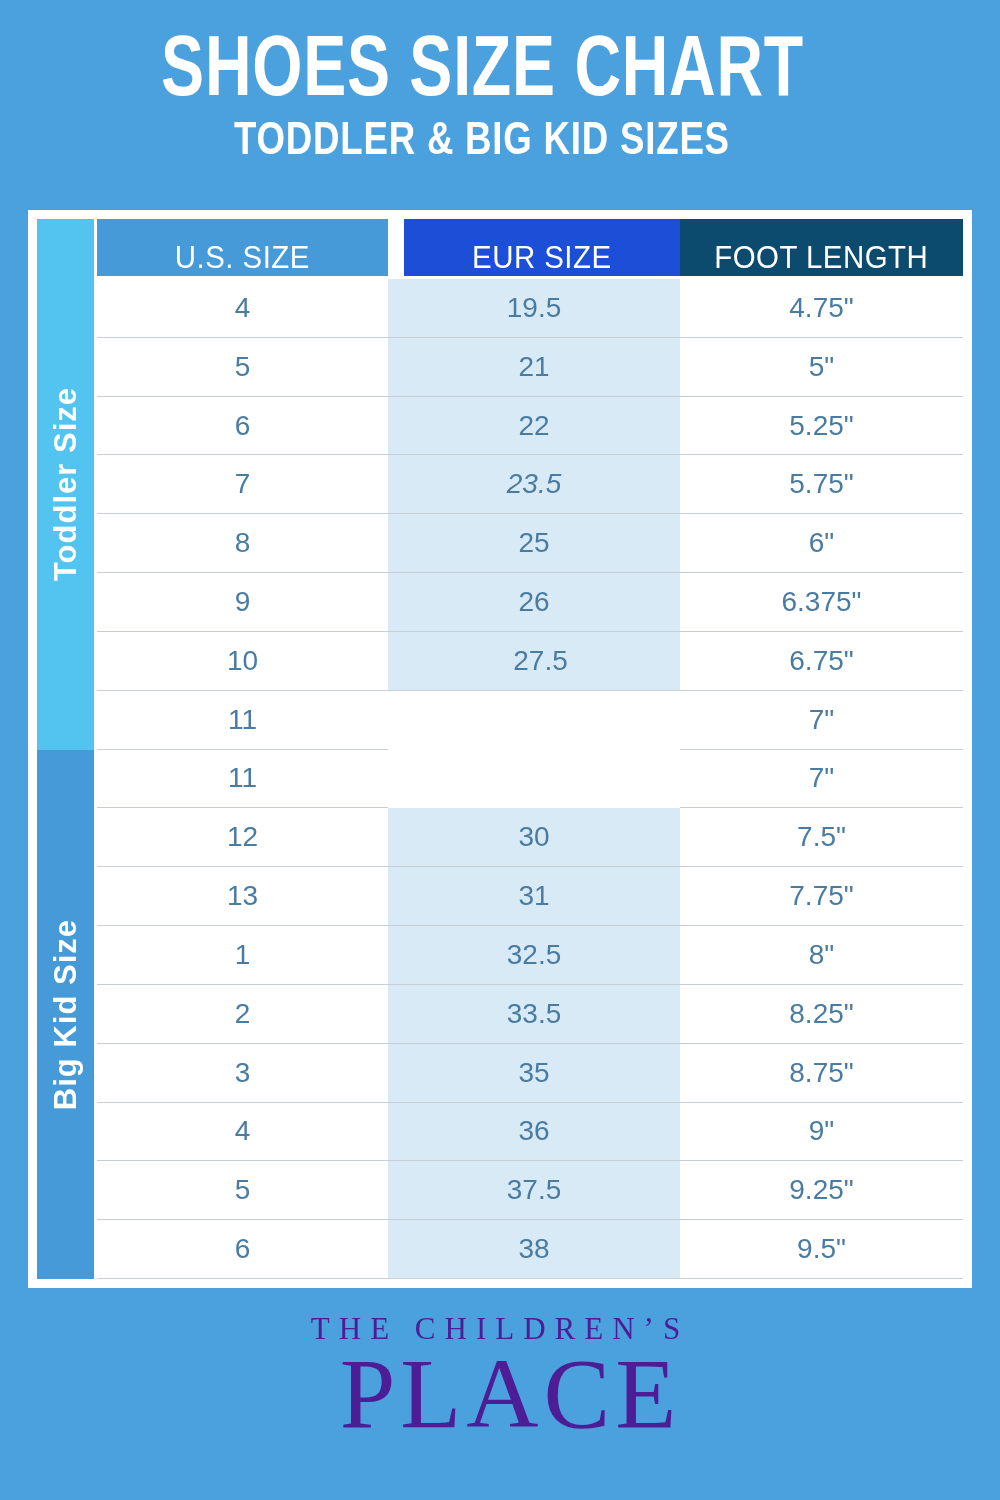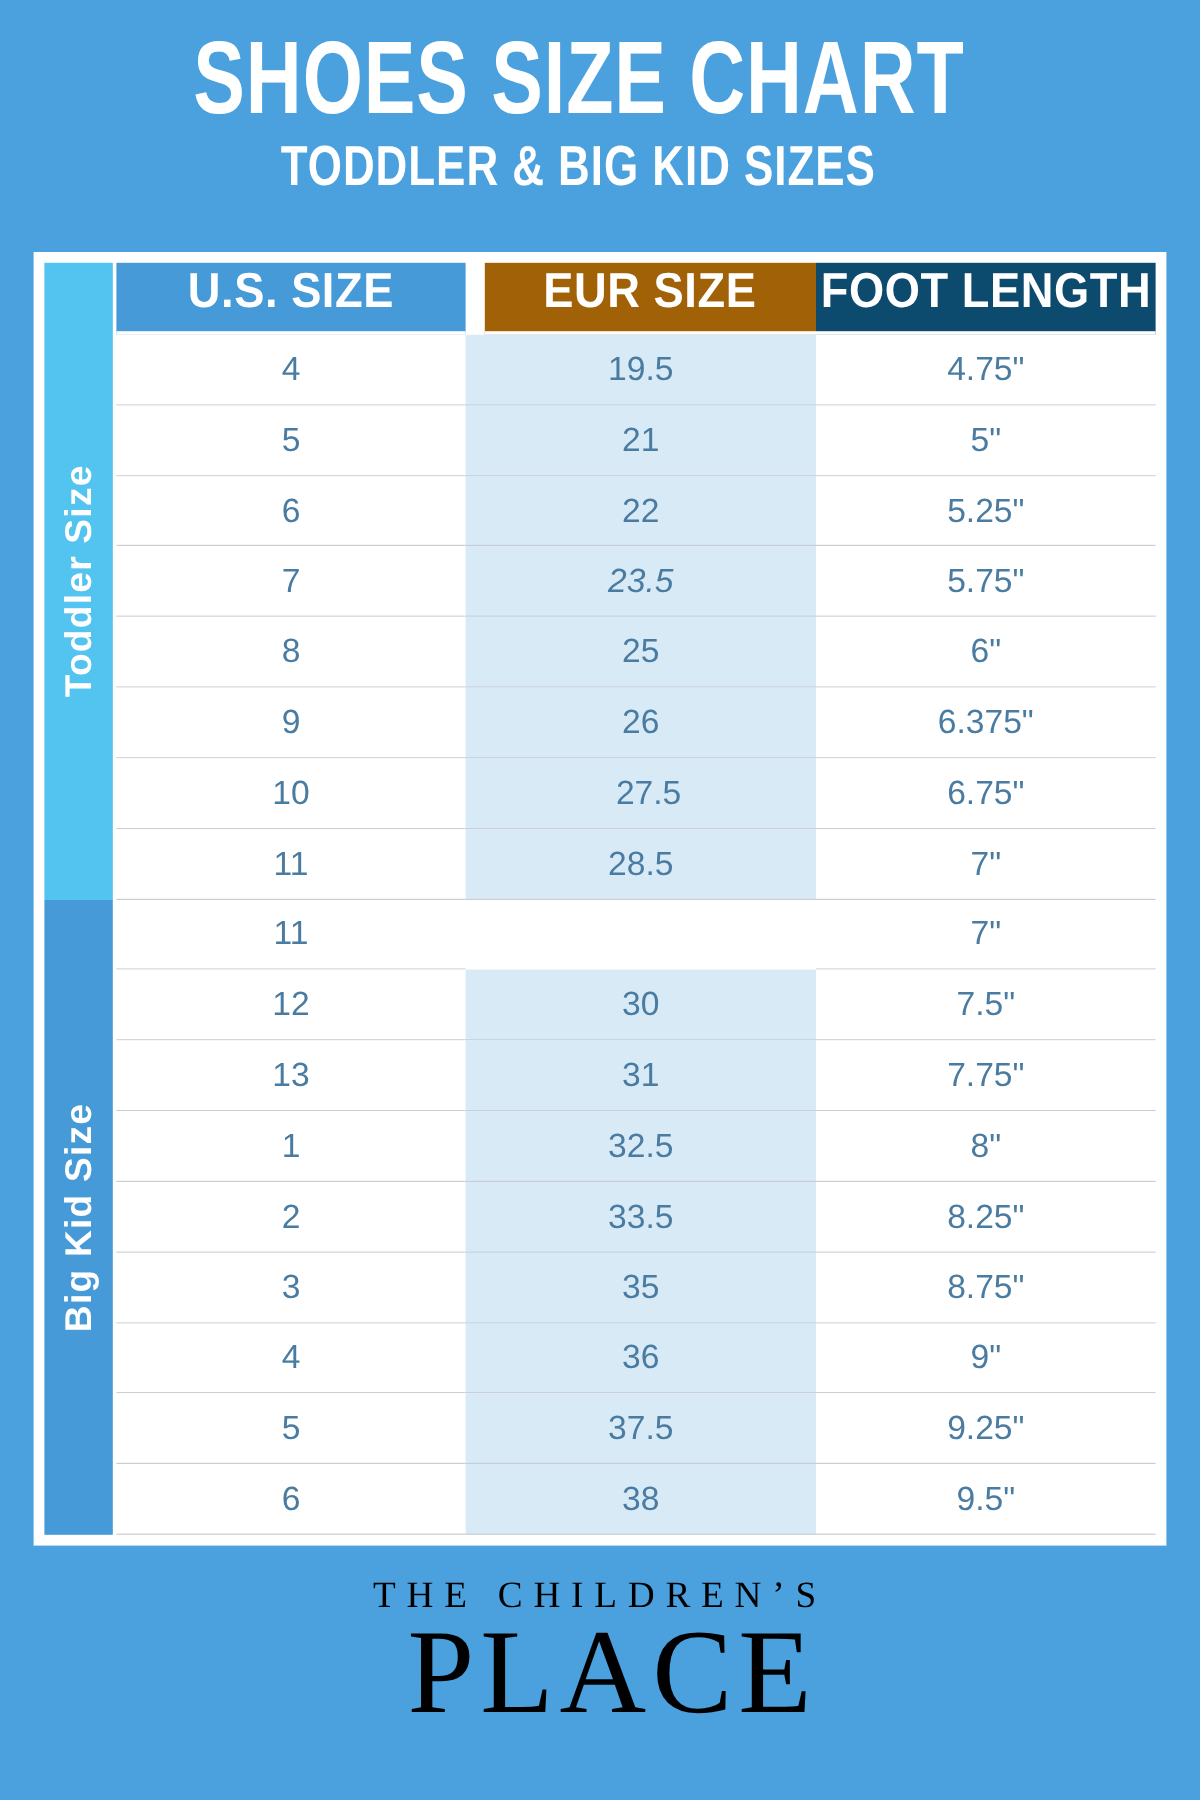--- a/index.html
+++ b/index.html
@@ -31,38 +31,38 @@
     background:#FFFFFF;
   }
   .side{grid-column:1;display:flex;align-items:center;justify-content:center;}
   .side.toddler{grid-row:1/10;background:#53C3EF;}
   .side.bigkid{grid-row:10/19;background:#459AD7;}
   .vtext{
     writing-mode:vertical-rl;transform:rotate(180deg);
     color:#FFFFFF;font-weight:bold;font-size:31px;letter-spacing:1px;white-space:nowrap;
   }
   .th{
-    grid-row:1;display:flex;align-items:flex-start;justify-content:center;
-    color:#FFFFFF;font-weight:bold;font-size:41px;
+    grid-row:1;display:flex;align-items:flex-end;justify-content:center;
+    color:#FFFFFF;font-weight:normal;font-size:32px;
     border-bottom:3px solid #FFFFFF;box-sizing:border-box;white-space:nowrap;
   }
   .th>span{display:inline-block;transform:scaleX(0.92);letter-spacing:0.5px;}
   .th-us{grid-column:3;background:#459AD7;}
-  .th-eur{grid-column:4;background:#a16207;margin-left:16px;}
+  .th-eur{grid-column:4;background:#1d4ed8;margin-left:16px;}
   .th-foot{grid-column:5;background:#0c4a6e;}
   .cell{
     display:flex;align-items:center;justify-content:center;
     font-size:28px;color:#4A7BA1;
     border-bottom:1px solid #C9CED4;box-sizing:border-box;
     background:#FFFFFF;
   }
   .cell.eur{background:#D9EAF7;}
 
   
-  .brand{position:absolute;top:1312px;left:0;width:1000px;text-align:center;color:#000000;
+  .brand{position:absolute;top:1312px;left:0;width:1000px;text-align:center;color:#4c1d95;
          font-family:"Liberation Serif",serif;}
   .brand-top{font-size:31px;letter-spacing:9px;line-height:1.1;}
   .brand-bottom{font-size:100px;letter-spacing:5px;line-height:0.92;margin-top:2px;padding-left:21px;}
 </style>
 </head>
 <body>
 
 <div class="poster">
 
   <div class="hdr">
@@ -103,21 +103,20 @@
         <div class="cell" style="grid-area: 6 / 3;">8</div>
         <div class="cell eur" style="grid-area: 6 / 4;">25</div>
         <div class="cell" style="grid-area: 6 / 5;">6"</div>
         <div class="cell" style="grid-area: 7 / 3;">9</div>
         <div class="cell eur" style="grid-area: 7 / 4;">26</div>
         <div class="cell" style="grid-area: 7 / 5;">6.375"</div>
         <div class="cell" style="grid-area: 8 / 3;">10</div>
         <div class="cell eur" style="grid-area: 8 / 4; padding-left: 13px;">27.5</div>
         <div class="cell" style="grid-area: 8 / 5;">6.75"</div>
         <div class="cell" style="grid-area: 9 / 3;">11</div>
-        <div class="cell eur" style="grid-area: 9 / 4;">28.5</div>
         <div class="cell" style="grid-area: 9 / 5;">7"</div>
         <div class="cell" style="grid-area: 10 / 3;">11</div>
         <div class="cell" style="grid-area: 10 / 5;">7"</div>
         <div class="cell" style="grid-area: 11 / 3;">12</div>
         <div class="cell eur" style="grid-area: 11 / 4;">30</div>
         <div class="cell" style="grid-area: 11 / 5;">7.5"</div>
         <div class="cell" style="grid-area: 12 / 3;">13</div>
         <div class="cell eur" style="grid-area: 12 / 4;">31</div>
         <div class="cell" style="grid-area: 12 / 5;">7.75"</div>
         <div class="cell" style="grid-area: 13 / 3;">1</div>

